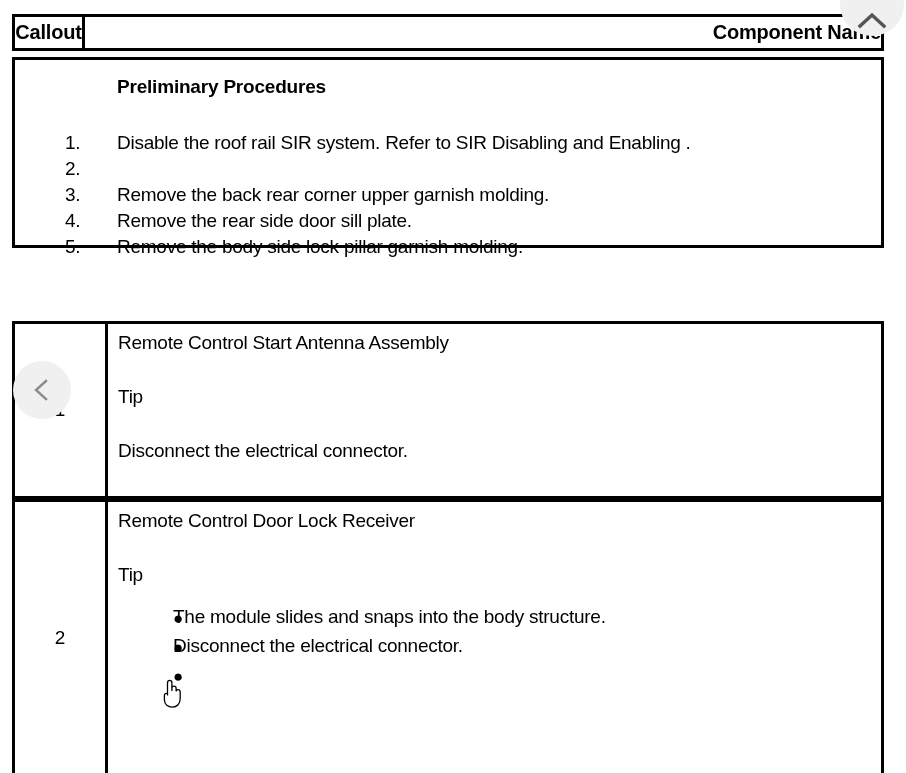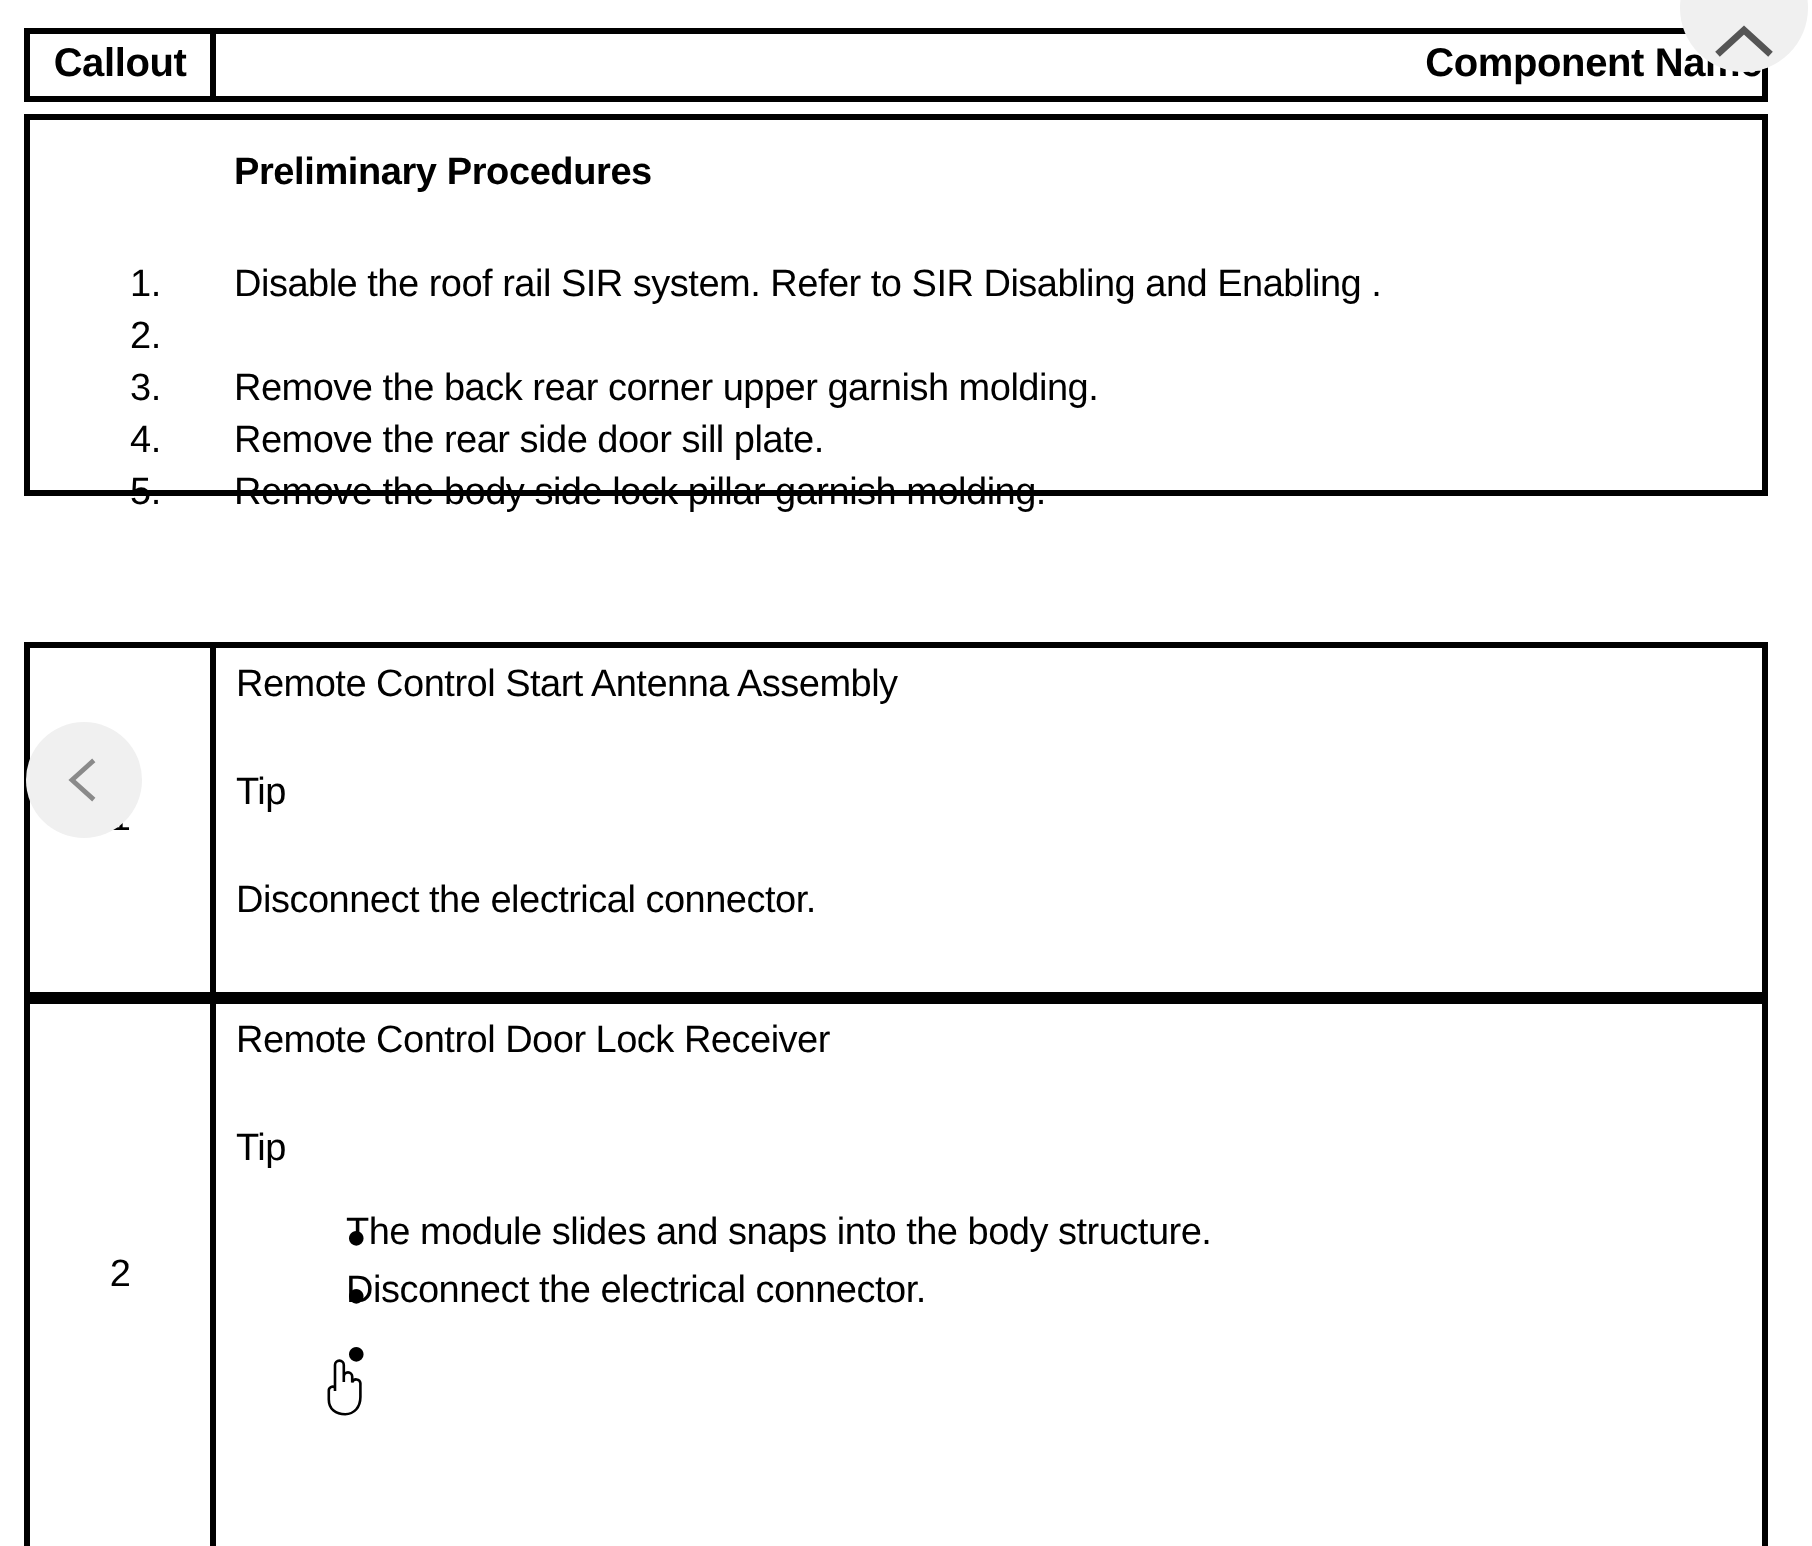--- a/index.html
+++ b/index.html
@@ -32,21 +32,21 @@
     box-sizing: border-box;
     border: 3px solid #000000;
     background: #ffffff;
   }
 
   
   .row-header { top: 0; height: 37px; }
   .hdr-callout {
     position: absolute;
     left: 0; top: 0;
-    width: 93px;
+    width: 70px;
     height: 31px;
     box-sizing: border-box;
     border-right: 3px solid #000000;
     display: flex;
     align-items: center;
     justify-content: center;
   }
   .hdr-callout-label {
     font-size: 20px;
     font-weight: bold;

